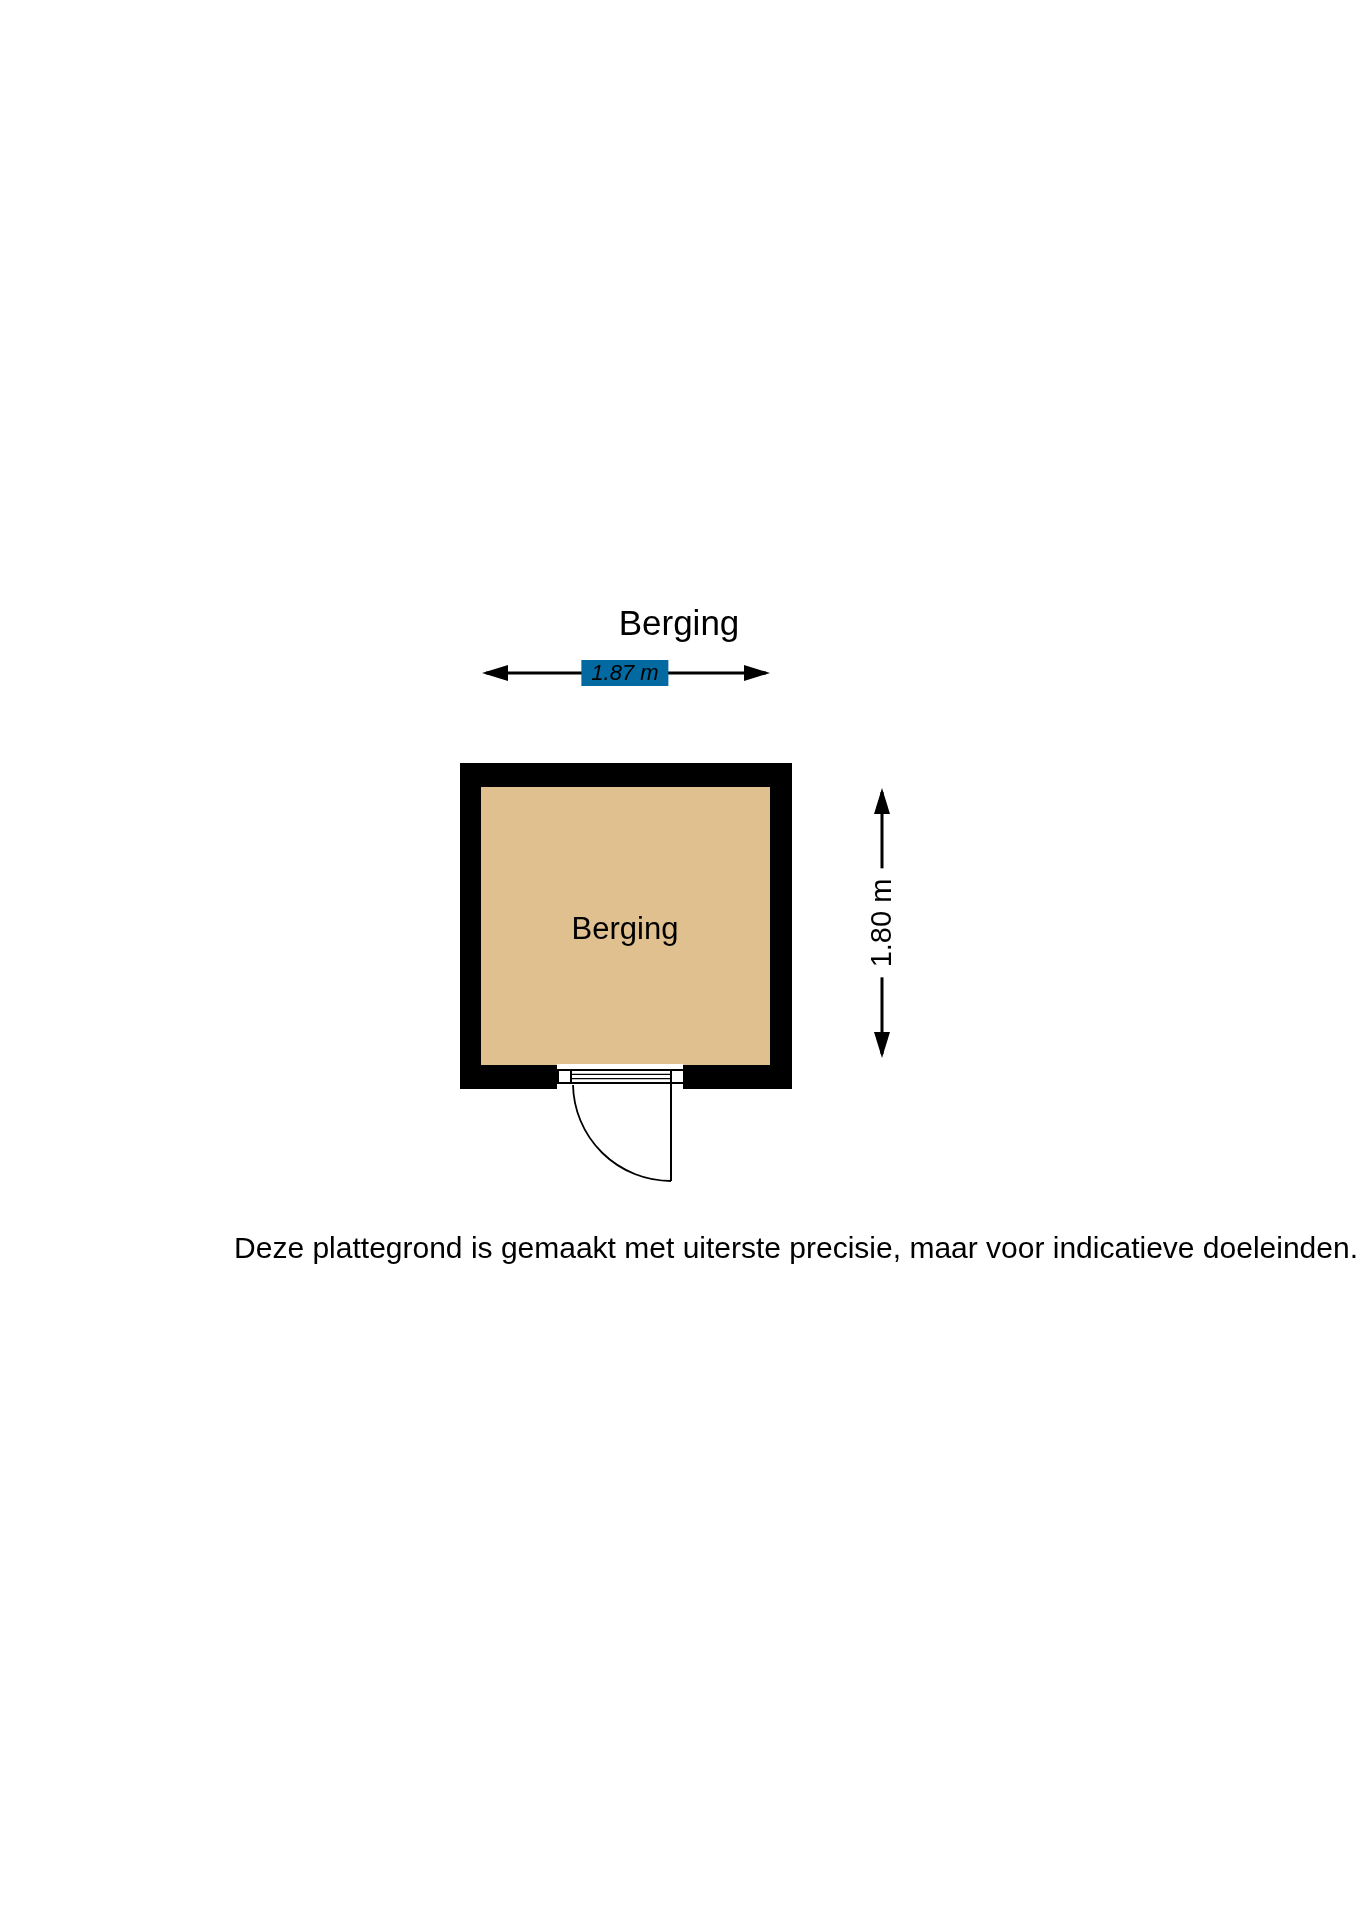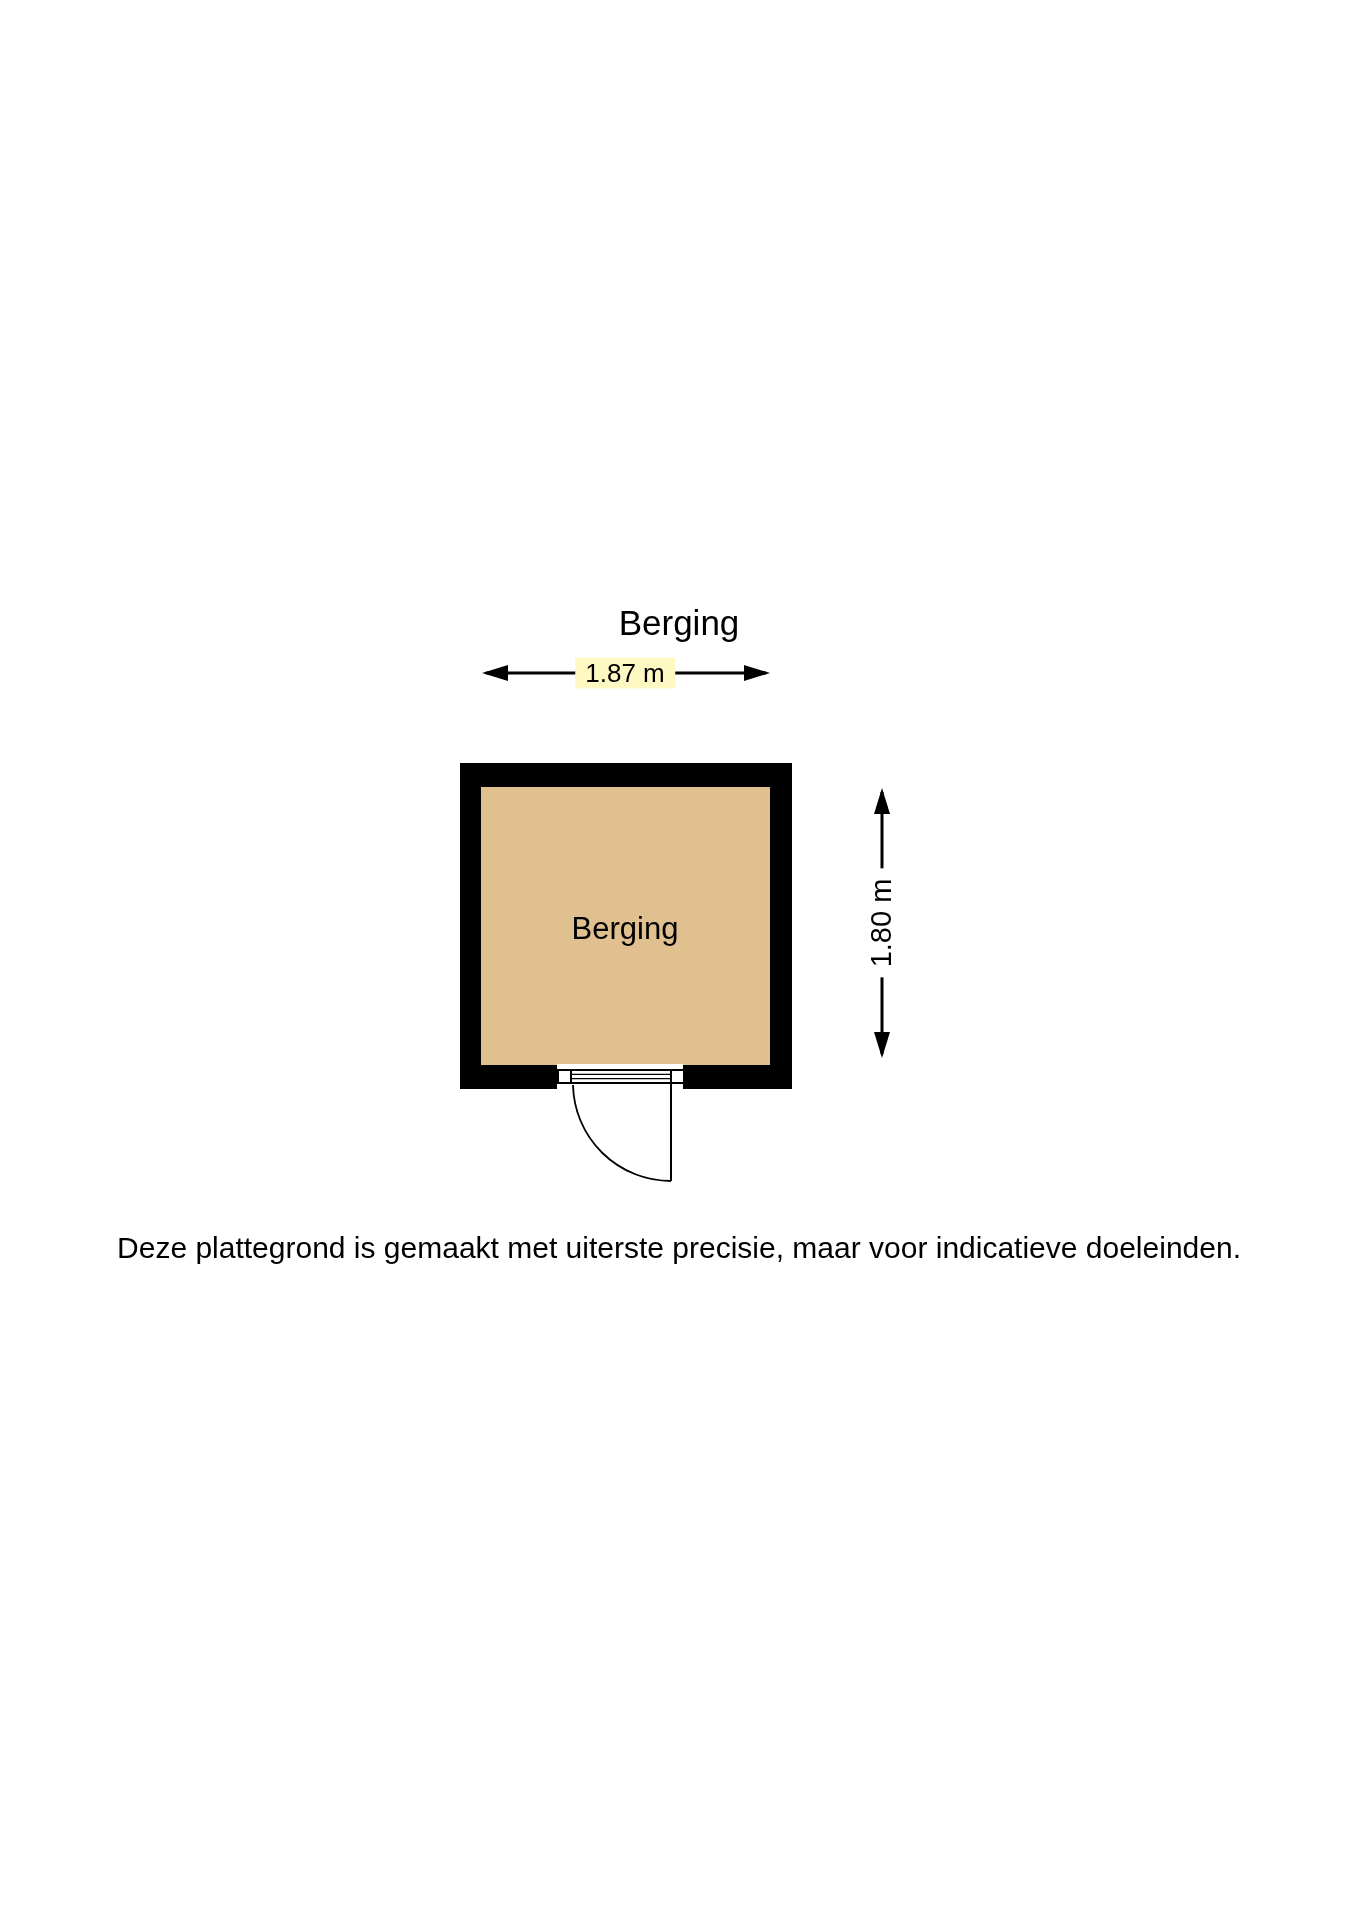--- a/index.html
+++ b/index.html
@@ -35,39 +35,40 @@
     left: 625px;
     top: 929px;
     transform: translate(-50%, -50%);
     font-size: 31px;
     white-space: nowrap;
   }
   .dim-label-h {
     left: 625px;
     top: 673px;
     transform: translate(-50%, -50%);
-    font-size: 26px;
-    background: #fef9c3;
+    font-size: 22px;
+    background: #0369a1;
     padding: 0 10px;
     white-space: nowrap;
+    font-style: italic;
   }
   .dim-label-v {
     left: 881px;
     top: 923px;
     transform: translate(-50%, -50%) rotate(-90deg);
     font-size: 29px;
     background: #ffffff;
     padding: 0 10px;
     white-space: nowrap;
   }
   .disclaimer {
     left: 0;
     right: 0;
     top: 1229px;
-    text-align: center;
+    text-align: right;
     font-size: 30px;
     line-height: 37px;
   }
 </style>
 </head>
 <body>
 
 <div>
 
   <svg id="plan-svg" viewBox="0 0 1358 1920" xmlns="http://www.w3.org/2000/svg">

